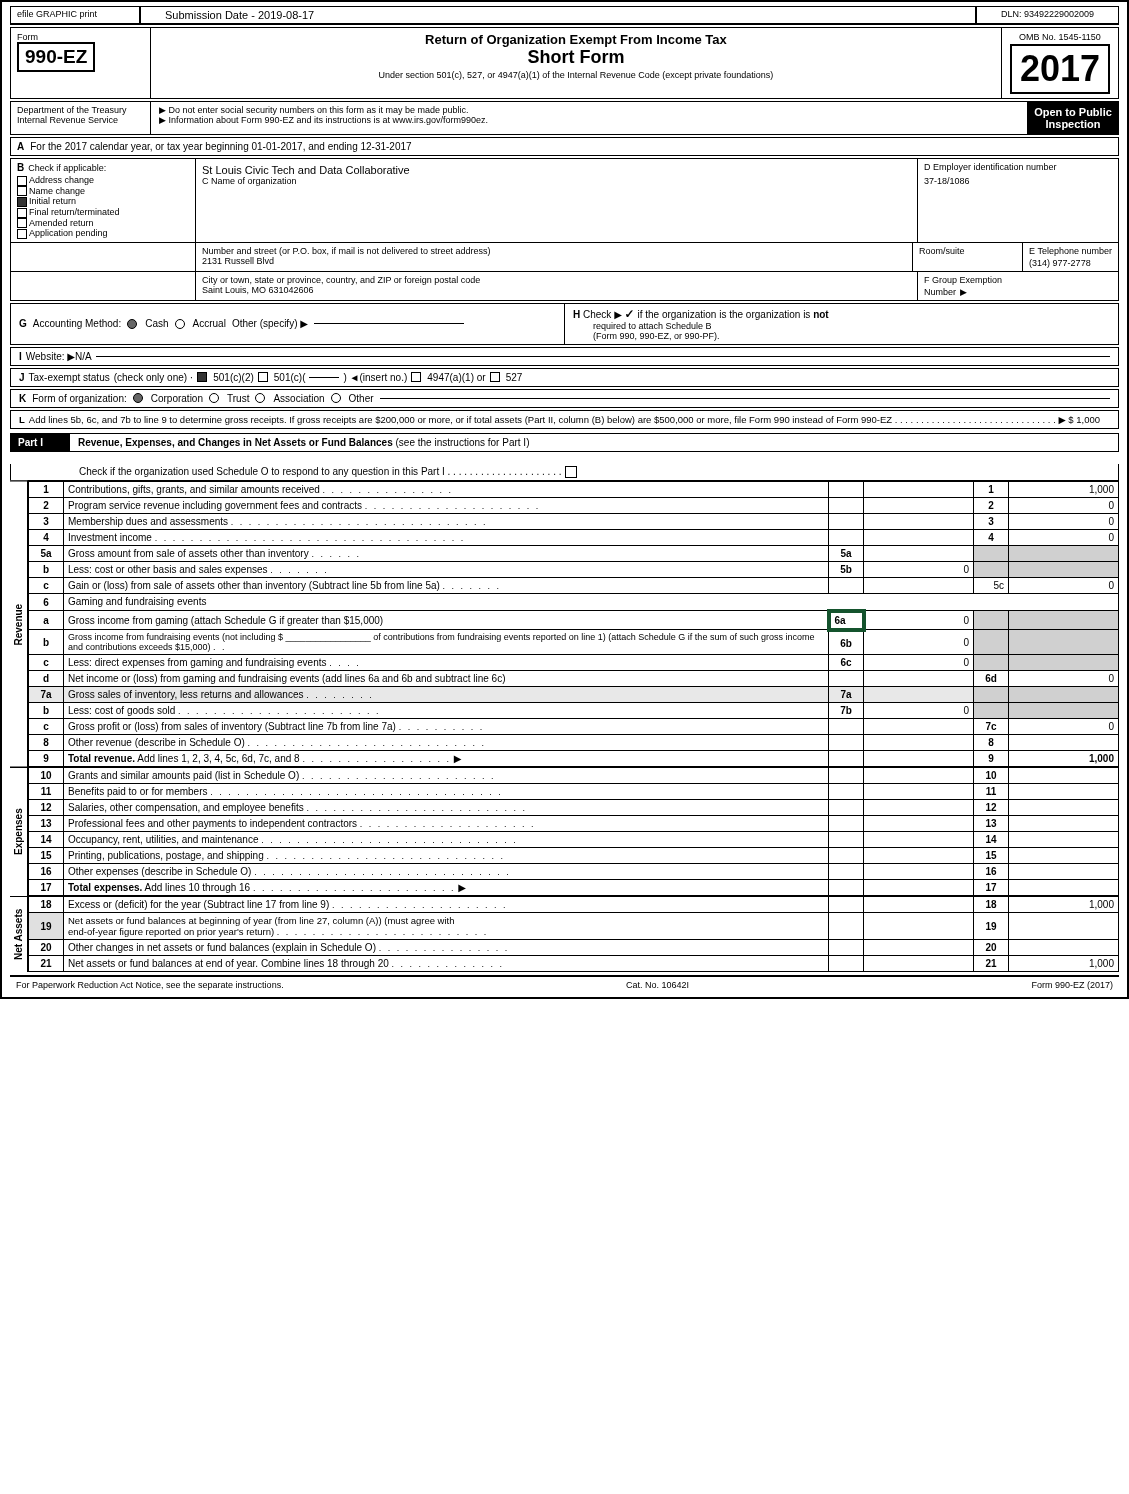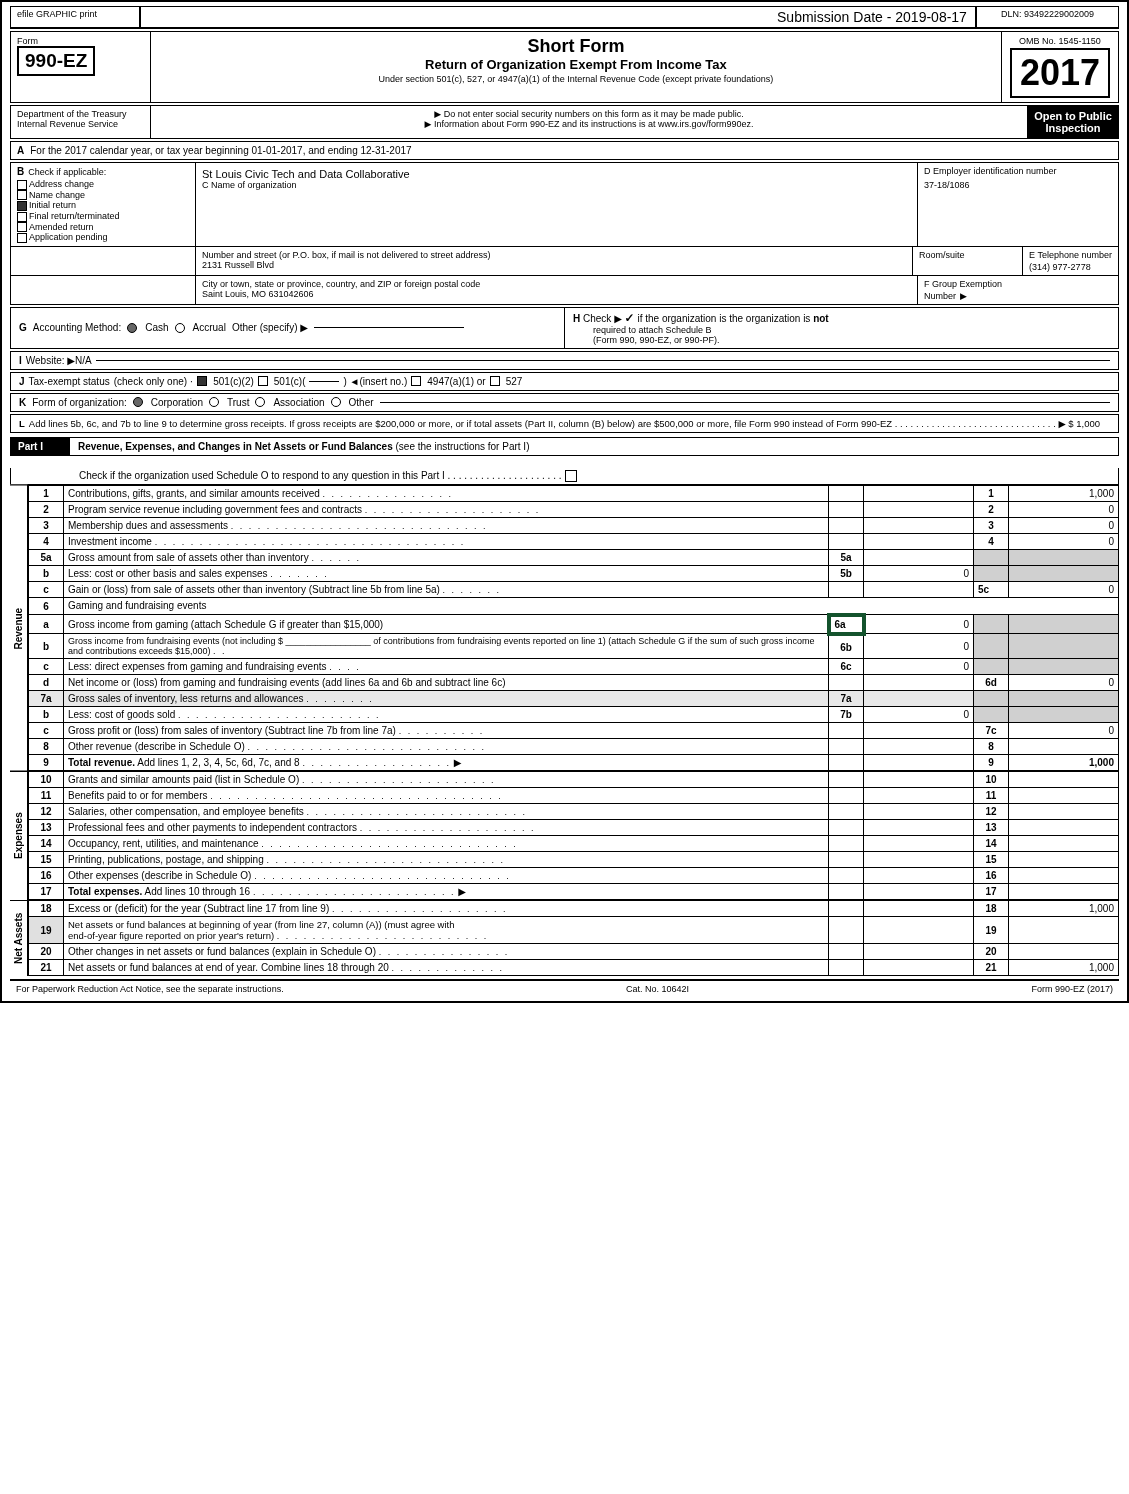--- a/index.html
+++ b/index.html
@@ -17,24 +17,24 @@
       border: 2px solid black;
     }
     .efile-box {
       border: 1px solid black;
       padding: 2px 6px;
       font-size: 9px;
       min-width: 130px;
     }
     .submission-date {
       border: 1px solid black;
-      padding: 2px 8px;
-      font-size: 14px;
+      padding: 2px 24px;
+      font-size: 11px;
       flex: 1;
-      text-align: right;
+      text-align: left;
     }
     .dln-box {
       border: 1px solid black;
       padding: 2px 24px;
       font-size: 9px;
       text-align: right;
     }
     
     .data-table {
       width: 100%;
@@ -90,37 +90,37 @@
   </div>
 
   <div style="display:flex; border:1px solid black; margin-bottom:2px;">
 
     <div style="border-right:1px solid black; padding:4px 6px; min-width:140px; display:flex; flex-direction:column; align-items:flex-start;">
       <span style="font-size:9px;">Form</span>
       <div style="font-size:19px; font-weight:bold; border:2px solid black; padding:2px 6px;">990-EZ</div>
     </div>
 
     <div style="flex:1; text-align:center; padding:4px 8px; border-right:1px solid black;">
+      <div style="font-size:13px; font-weight:bold;">Return of Organization Exempt From Income Tax</div>
       <div style="font-size:18px; font-weight:bold;">Short Form</div>
-      <div style="font-size:13px; font-weight:bold;">Return of Organization Exempt From Income Tax</div>
       <div style="font-size:9px; margin-top:2px;">Under section 501(c), 527, or 4947(a)(1) of the Internal Revenue Code (except private foundations)</div>
     </div>
 
     <div style="padding:4px 8px; min-width:100px; text-align:center;">
       <div style="font-size:9px; margin-bottom:2px;">OMB No. 1545-1150</div>
       <div style="font-size:36px; font-weight:bold; border:2px solid black; padding:2px 8px; display:inline-block;">2017</div>
     </div>
   </div>
 
   <div style="display:flex; border:1px solid black; margin-bottom:2px;">
     <div style="min-width:140px; border-right:1px solid black; padding:3px 6px; font-size:9px;">
       <div>Department of the Treasury</div>
       <div>Internal Revenue Service</div>
     </div>
-    <div style="flex:1; border-right:1px solid black; padding:3px 8px; font-size:9px;text-align:center;">
+    <div style="flex:1; border-right:1px solid black; padding:3px 8px; font-size:9px;">
       <div>▶ Do not enter social security numbers on this form as it may be made public.</div>
       <div>
         <span>▶ Information about Form 990-EZ and its instructions is at www.irs.gov/form990ez.</span>
       </div>
     </div>
     <div style="background:black; color:white; text-align:center; padding:4px 6px; min-width:90px; font-size:11px; font-weight:bold; display:flex; flex-direction:column; justify-content:center;">
       <div>Open to Public</div>
       <div>Inspection</div>
     </div>
   </div>
@@ -333,21 +333,21 @@
         <td style="text-align:right; border:1px solid black; padding-right:4px;">0</td>
         <td style="border:1px solid black; background:#d0d0d0;"></td>
         <td style="border:1px solid black; background:#d0d0d0;"></td>
       </tr>
 
       <tr>
         <td class="line-num" style="text-align:center; font-weight:bold;">c</td>
         <td>Gain or (loss) from sale of assets other than inventory (Subtract line 5b from line 5a) <span class="dotted-line">. . . . . . .</span></td>
         <td style="border:1px solid black;"></td>
         <td style="border:1px solid black;"></td>
-        <td style="text-align:left; font-weight:bold; border:1px solid black;">5c</td>
+        <td style="text-align:right; font-weight:normal; border:1px solid black;">5c</td>
         <td style="text-align:right; border:1px solid black; padding-right:4px;">0</td>
       </tr>
 
       <tr>
         <td class="line-num" style="text-align:center; font-weight:bold;">6</td>
         <td colspan="5" style="border:1px solid black;">Gaming and fundraising events</td>
       </tr>
 
       <tr>
         <td class="line-num" style="text-align:center; font-weight:bold;">a</td>

